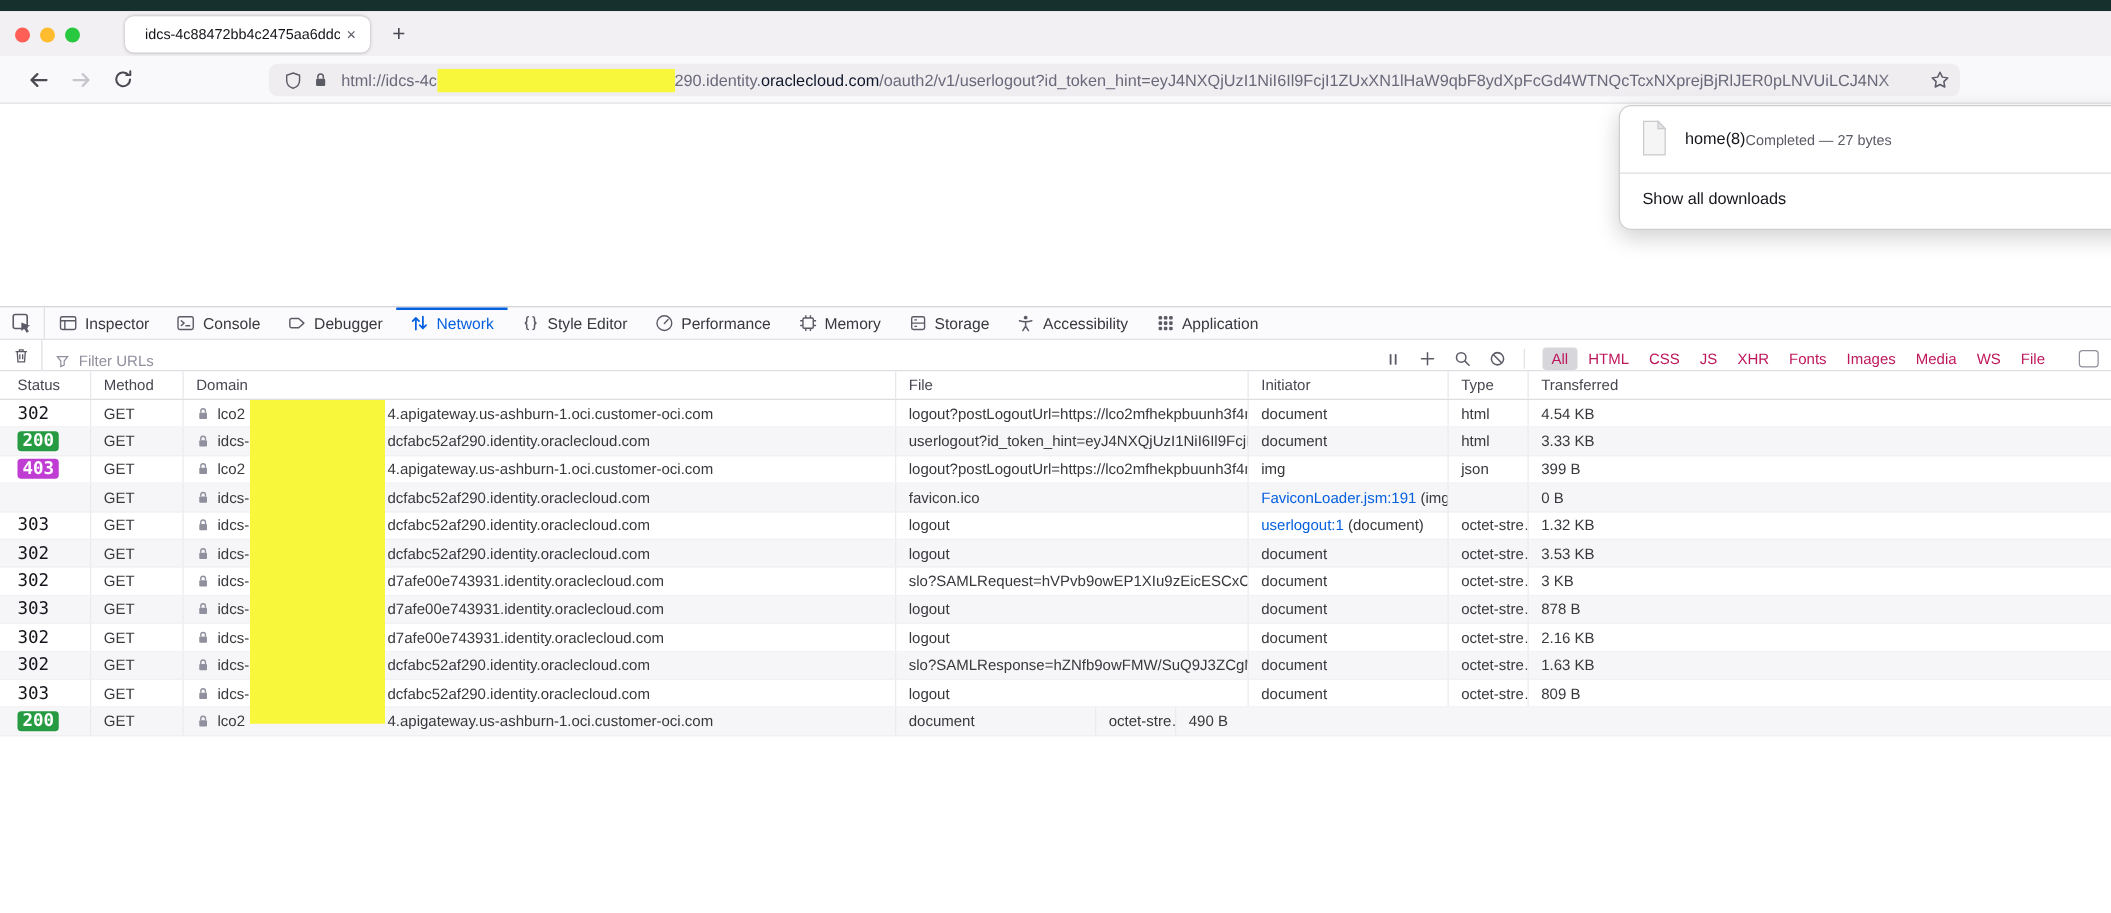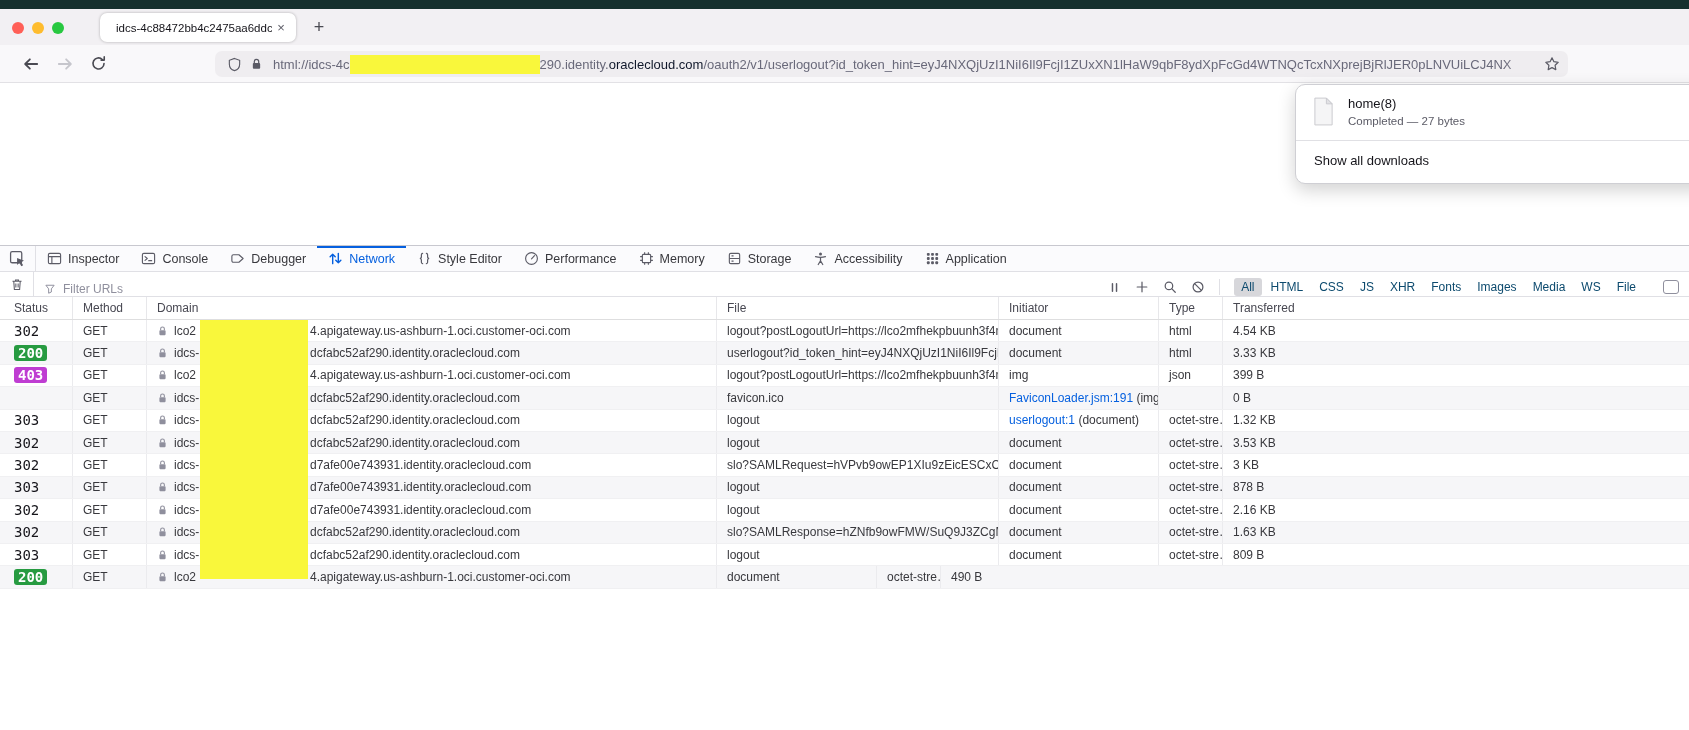--- a/index.html
+++ b/index.html
@@ -41,21 +41,21 @@
   .url-fade { position:absolute; right:24px; top:3px; width:40px; height:22px;
     background:linear-gradient(to right, rgba(239,237,240,0), #efedf0); pointer-events:none; }
   .star { color:#5b5b66; margin-left:4px; }
 
   
   .dl-popup {
     position:absolute; left:1295px; top:84px; width:420px; height:100px; background:#fff;
     border:1px solid #cfcfd4; border-radius:10px; box-shadow:0 6px 18px rgba(0,0,0,.18); z-index:20;
   }
   .dl-item { display:flex; align-items:center; gap:13px; padding:11px 14px 9px 16px; }
-  .dl-meta { display:flex; flex-direction:column; }
+  .dl-meta { display:flex; flex-direction:row; }
   .dl-name { font-size:13px; color:#15141a; font-weight:500; }
   .dl-status { font-size:11.5px; color:#5b5b66; margin-top:4px; }
   .dl-divider { border-top:1px solid #e0e0e4; margin-top:4px; }
   .dl-showall { padding:12px 0 0 18px; font-size:13px; color:#15141a; }
 
   .page-blank { position:absolute; top:84px; left:0; width:100%; height:161px; background:#fff; }
 
   
   .devtools { position:absolute; top:245px; left:0; width:100%; height:485px; background:#fff; border-top:1px solid #c8c8cf; }
   .dt-tabbar { height:26px; display:flex; align-items:stretch; background:#fbfbfd; border-bottom:1px solid #e0e0e5; }
@@ -67,21 +67,21 @@
   .dt-tab.active::before { content:""; position:absolute; top:0; left:0; right:0; height:2px; background:#0560df; }
 
   .dt-filterbar { height:25px; display:flex; align-items:flex-end; border-bottom:1px solid #e0e0e5; font-size:12px; background:#fff; }
   .fb-icon { color:#5b5b66; display:flex; align-items:center; justify-content:center; }
   .trash-wrap { width:34px; display:flex; justify-content:center; border-right:1px solid #e0e0e5; height:100%; align-items:center; color:#5b5b66; }
   .filter-input { display:flex; align-items:center; gap:7px; margin-left:10px; color:#8f8f9d; flex:0 0 auto; }
   .fb-spacer { flex:1; }
   .fb-right { display:flex; align-items:center; gap:14px; margin-right:10px; color:#5b5b66; }
   .fb-vsep { width:1px; height:16px; background:#e0e0e5; }
   .chips { display:flex; align-items:center; gap:2px; }
-  .chip { padding:2px 7px; border-radius:3px; color:#0c4a6e; white-space:nowrap; }
+  .chip { padding:2px 7px; border-radius:3px; color:#be185d; white-space:nowrap; }
   .chip.selected { background:#d7d7db; }
   .clipped-icon { width:16px; height:14px; border:1px solid #8f8f9d; border-radius:3px; margin-left:6px; flex:0 0 auto; }
 
   
   .dt-table { position:relative; font-size:12px;text-align:right; }
   .thead { display:flex; height:23px; align-items:stretch; border-bottom:1px solid #dededf; color:#474751; }
   .th { display:flex; align-items:center; padding-left:10px; border-left:1px solid #e7e7ea; }
   .th:first-child { border-left:none; padding-left:14px; }
   .tr { display:flex; height:22.4px; align-items:stretch; border-bottom:1px solid #f0f0f2; }
   .rows .tr:nth-child(even) { background:#f6f6f8; }

